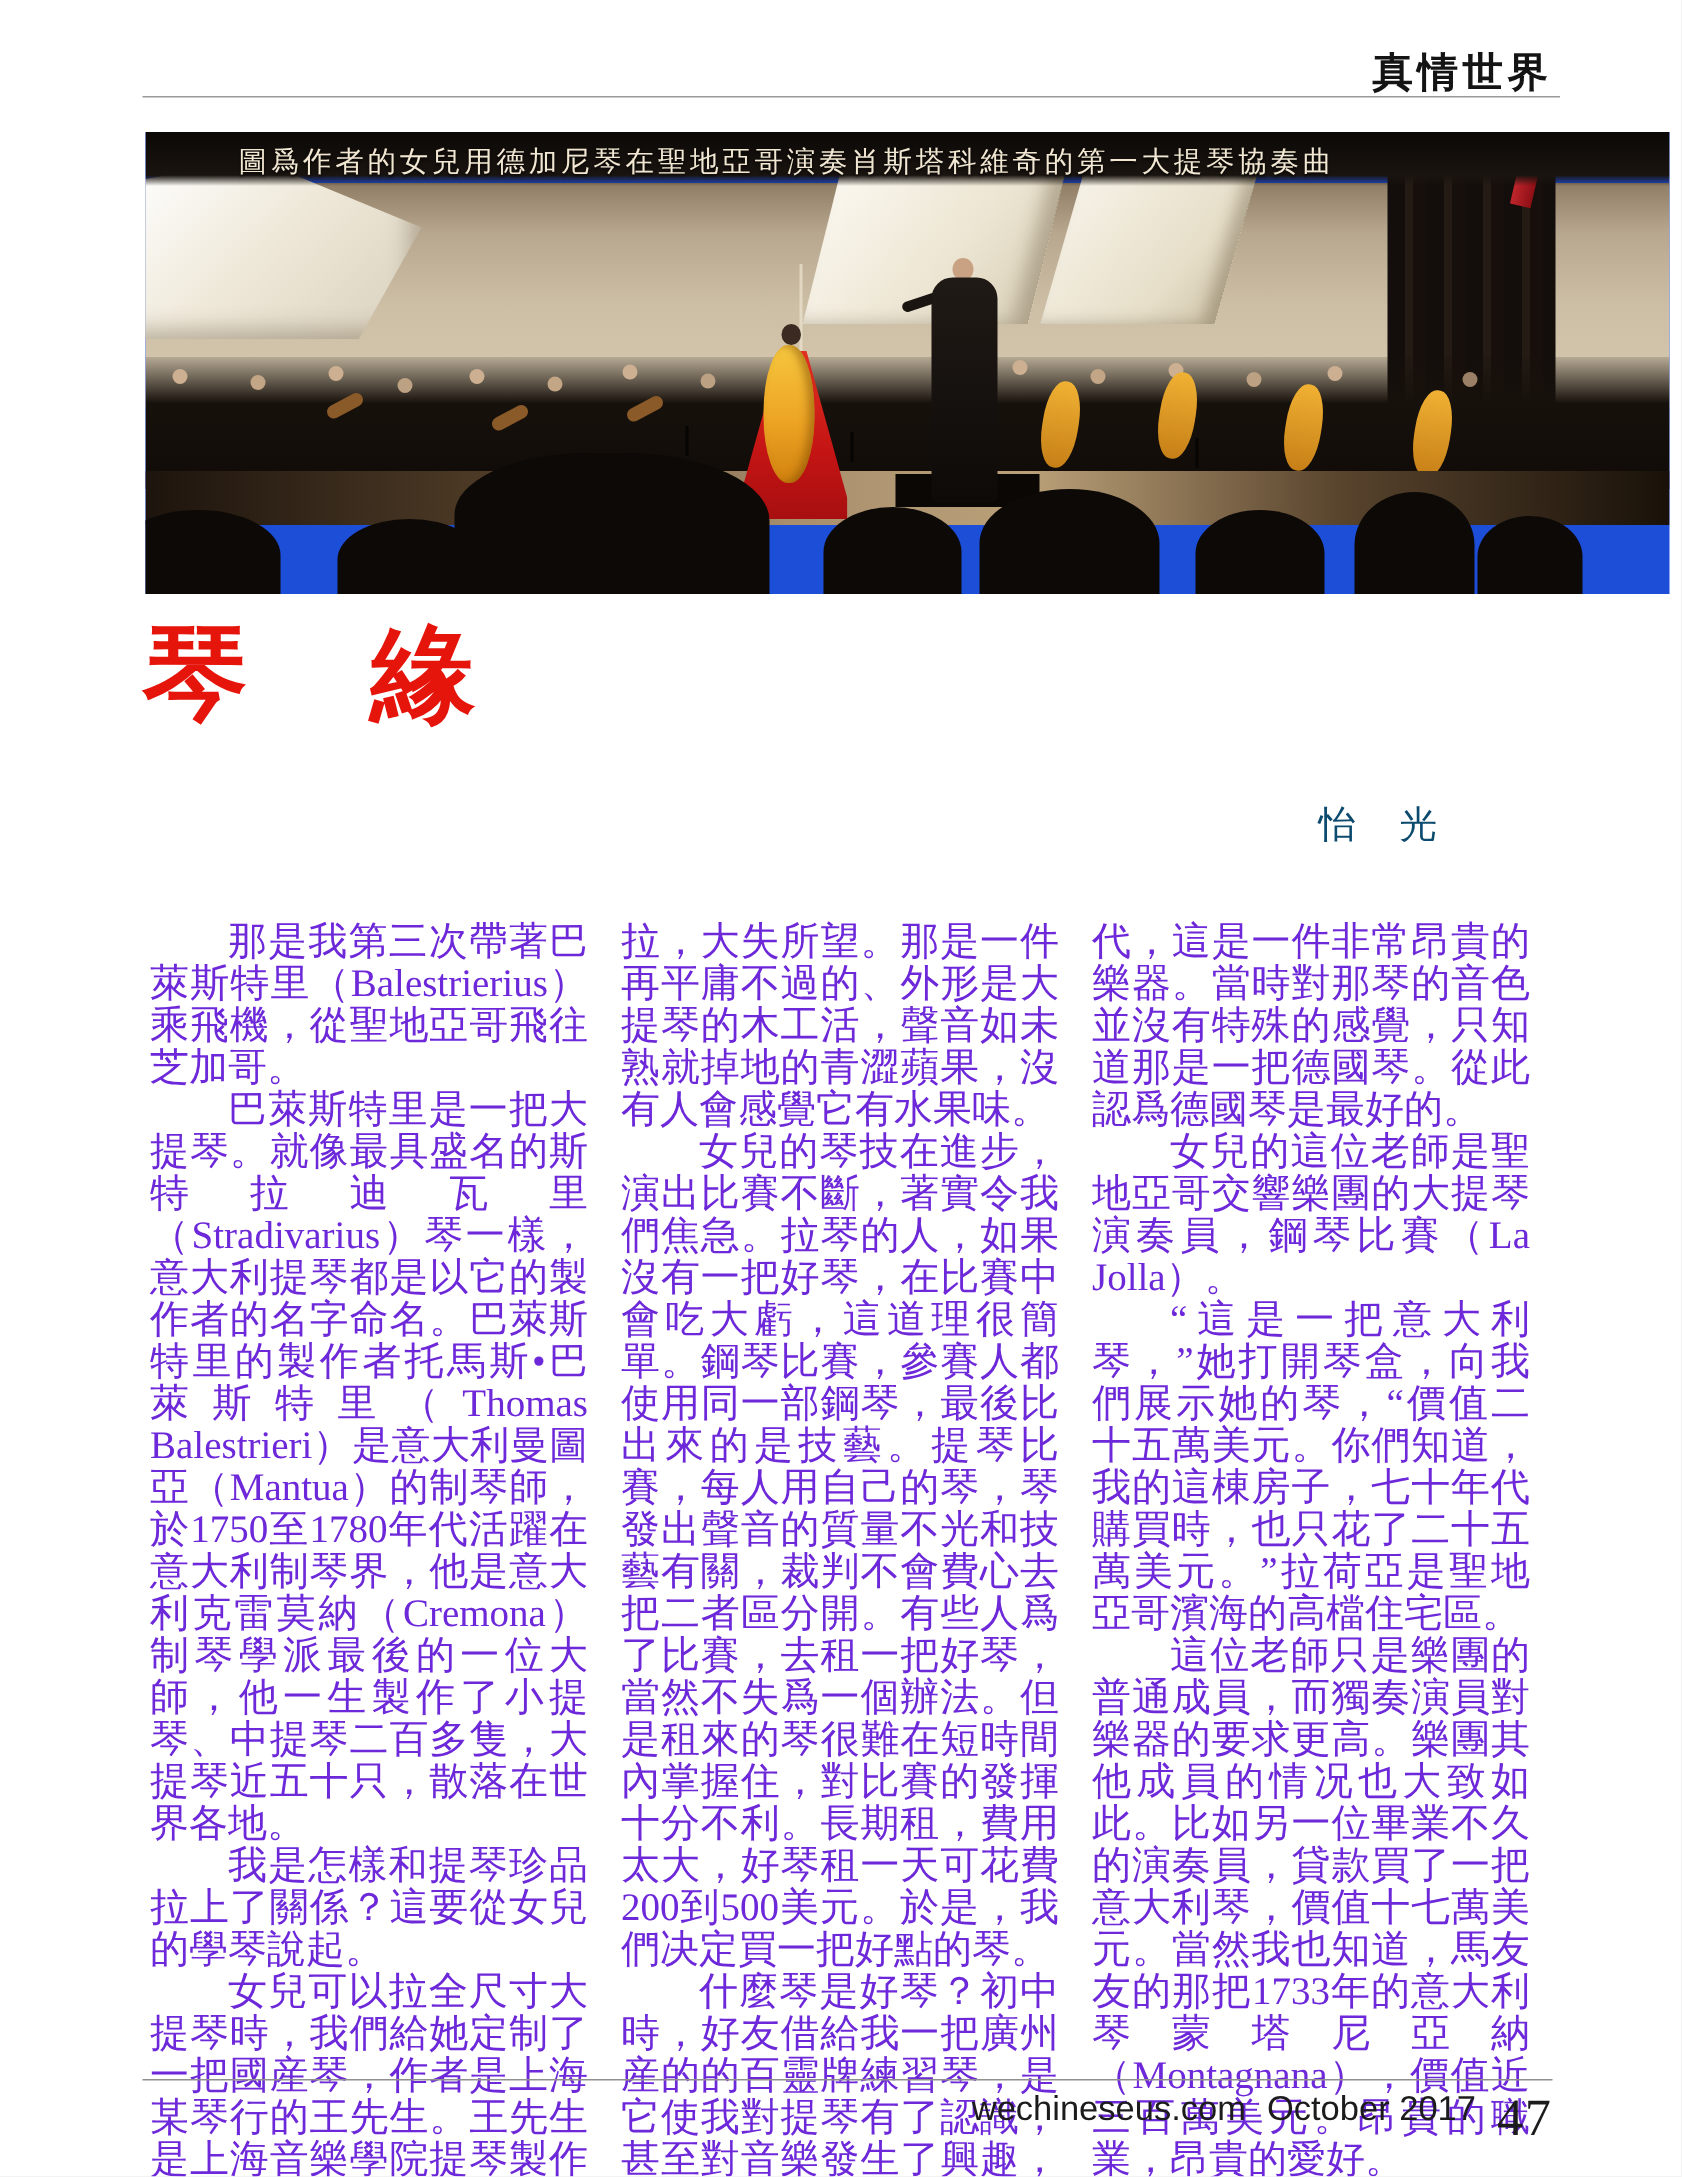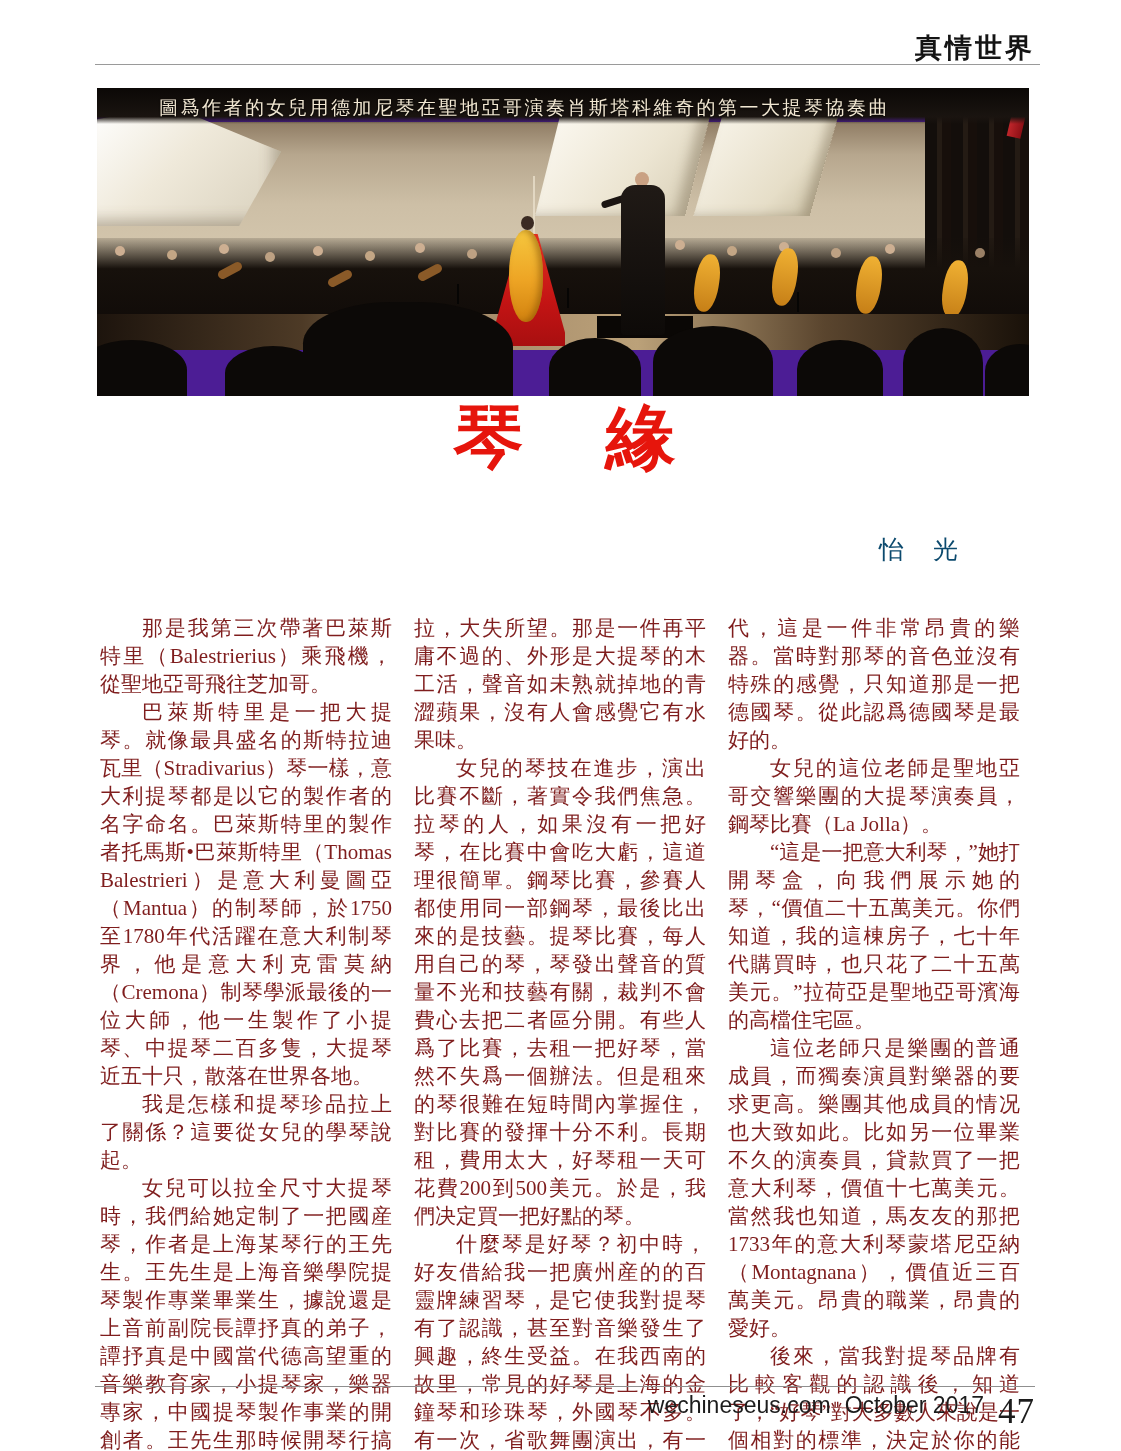--- a/index.html
+++ b/index.html
@@ -16,22 +16,22 @@
     position:absolute;top:30px;right:86px;
     font-size:27px;font-weight:bold;color:#141414;
     letter-spacing:3px;
   }
   .header-rule{
     position:absolute;left:95px;top:64px;width:945px;height:1px;
     background:#9a9a9a;
   }
   
   .photo{
-    position:absolute;left:97px;top:88px;width:932px;height:308px;
-    background:#4c1d95;overflow:hidden;
+    position:absolute;left:97px;top:88px;width:1016px;height:308px;
+    background:#1d4ed8;overflow:hidden;
   }
   .ph-wall{
     position:absolute;left:0;top:34px;width:100%;height:150px;
     background:linear-gradient(180deg,#8f7c64 0%,#b7a78e 22%,#cdbfa6 55%,#d6c9b0 100%);
   }
   .ph-topstrip{
     position:absolute;left:0;top:0;width:100%;height:36px;
     background:linear-gradient(180deg,#0b0806 0%,#1a1410 80%,rgba(26,20,16,0) 100%);
   }
   .ph-caption{
@@ -129,35 +129,35 @@
     background:linear-gradient(90deg,#1d140d 0%,#4d3a26 22%,#a88e6c 42%,#bba179 58%,#5a452e 78%,#191109 100%);
   }
   .aud{
     position:absolute;background:#0c0907;border-radius:50% 50% 0 0;
   }
   .stand{
     position:absolute;width:2px;height:20px;background:#060504;
   }
   
   .article-title{
-    position:absolute;left:95px;top:392px;width:945px;
-    text-align:center;color:#e6150c;
+    position:absolute;left:95px;top:404px;width:945px;
+    color:#e6150c;
     font-size:70px;font-weight:bold;letter-spacing:6px;
     font-family:"DejaVu Serif","Liberation Serif",serif;
   }
   .article-author{
     position:absolute;top:533px;right:161px;
     font-size:25px;color:#0c4a6e;letter-spacing:2px;
   }
   
   .columns{
     position:absolute;left:100px;top:614px;width:920px;height:760px;
     display:flex;gap:22px;
   }
-  .col{flex:1;font-size:21px;line-height:28px;color:#7f1d1d;text-align:justify;}
+  .col{flex:1;font-size:26px;line-height:28px;color:#6d28d9;text-align:justify;}
   .col p{margin:0;}
   .col p.indent{text-indent:2em;}
   
   .footer-rule{
     position:absolute;left:95px;top:1386px;width:940px;height:1px;background:#8f8f8f;
   }
   .footer{
     position:absolute;top:1392px;right:86px;
     display:flex;align-items:flex-start;gap:14px;
     font-family:"Liberation Sans","DejaVu Sans",sans-serif;color:#1c1c1c;

